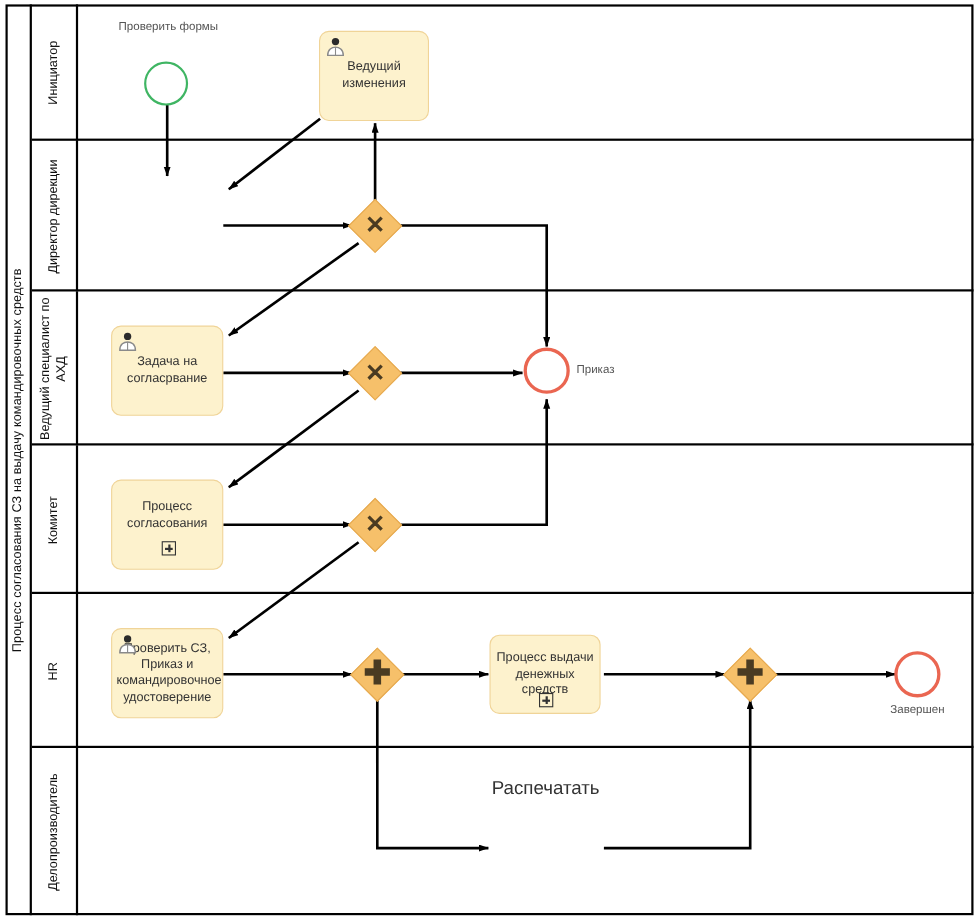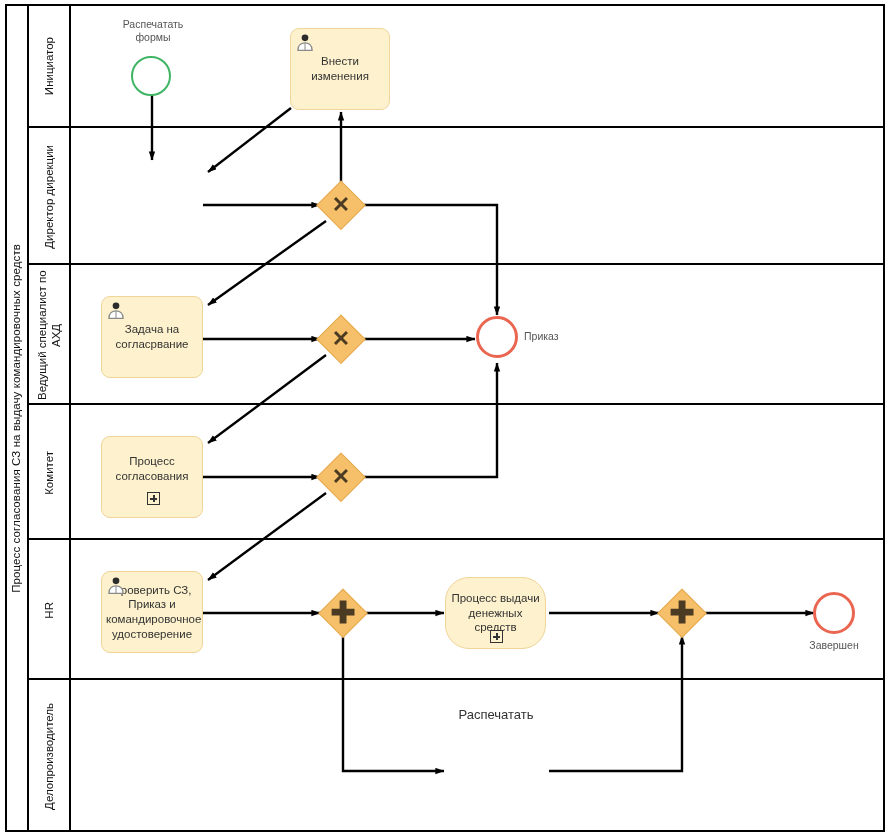--- a/index.html
+++ b/index.html
@@ -226,41 +226,41 @@
 
       <path d="M705,613 L814,613"></path>
 
       <path d="M343,636 L343,771 L444,771"></path>
 
       <path d="M549,771 L682,771 L682,636"></path>
     </g>
   </svg>
 
   <div class="evt-label multi" style="left:107px;top:18px;width:92px;">
-    <span>Распечатать формы</span>
+    <span>Проверить формы</span>
   </div>
   <div class="event start" style="left:131px;top:56px;width:40px;height:40px;"></div>
 
   <div class="event end" style="left:476px;top:316px;width:42px;height:42px;"></div>
   <div class="evt-label" style="left:524px;top:330px;width:70px;text-align:left;">
     <span>Приказ</span>
   </div>
 
   <div class="event end" style="left:813px;top:592px;width:42px;height:42px;"></div>
   <div class="evt-label" style="left:789px;top:639px;width:90px;">
     <span>Завершен</span>
   </div>
 
   <div class="task" style="left:290px;top:28px;width:100px;height:82px;">
     <svg class="task-icon" viewBox="0 0 24 24">
       <circle cx="12" cy="7" r="4" fill="#2b2b2b"></circle>
       <path d="M3.5 22 C3.5 15.5 8 13 12 13 C16 13 20.5 15.5 20.5 22 Z" fill="#ffffff" stroke="#8a8a8a" stroke-width="1.6"></path>
       <path d="M12 13 L12 22" stroke="#8a8a8a" stroke-width="1.2"></path>
     </svg>
-    <span class="tlabel">Внести изменения</span>
+    <span class="tlabel">Ведущий изменения</span>
   </div>
 
 
   <div class="task" style="left:101px;top:296px;width:102px;height:82px;">
     <svg class="task-icon" viewBox="0 0 24 24">
       <circle cx="12" cy="7" r="4" fill="#2b2b2b"></circle>
       <path d="M3.5 22 C3.5 15.5 8 13 12 13 C16 13 20.5 15.5 20.5 22 Z" fill="#ffffff" stroke="#8a8a8a" stroke-width="1.6"></path>
       <path d="M12 13 L12 22" stroke="#8a8a8a" stroke-width="1.2"></path>
     </svg>
     <span class="tlabel">Задача на согласрвание</span>
@@ -273,26 +273,26 @@
 
   <div class="task" style="left:101px;top:571px;width:102px;height:82px;">
     <svg class="task-icon" viewBox="0 0 24 24">
       <circle cx="12" cy="7" r="4" fill="#2b2b2b"></circle>
       <path d="M3.5 22 C3.5 15.5 8 13 12 13 C16 13 20.5 15.5 20.5 22 Z" fill="#ffffff" stroke="#8a8a8a" stroke-width="1.6"></path>
       <path d="M12 13 L12 22" stroke="#8a8a8a" stroke-width="1.2"></path>
     </svg>
     <span class="tlabel">Проверить СЗ, Приказ и командировочное удостоверение</span>
   </div>
 
-  <div class="task" style="left:445px;top:577px;width:101px;height:72px;border-radius:24px;">
+  <div class="task" style="left:445px;top:577px;width:101px;height:72px;">
     <span class="tlabel">Процесс выдачи денежных средств</span>
     <span class="sub-marker" style="left:44px;top:52px;"></span>
   </div>
 
-  <div class="evt-label" style="left:440px;top:707px;width:112px;font-size:13px;color:#333;">
+  <div class="evt-label" style="left:440px;top:707px;width:112px;font-size:17px;color:#333;">
     <span>Распечатать</span>
   </div>
 
   <div class="gw exclusive" style="left:318px;top:182px;width:46px;height:46px;">
     <span class="diamond"></span>
     <span class="glyph">✕</span>
   </div>
 
   <div class="gw exclusive" style="left:318px;top:316px;width:46px;height:46px;">
     <span class="diamond"></span>

